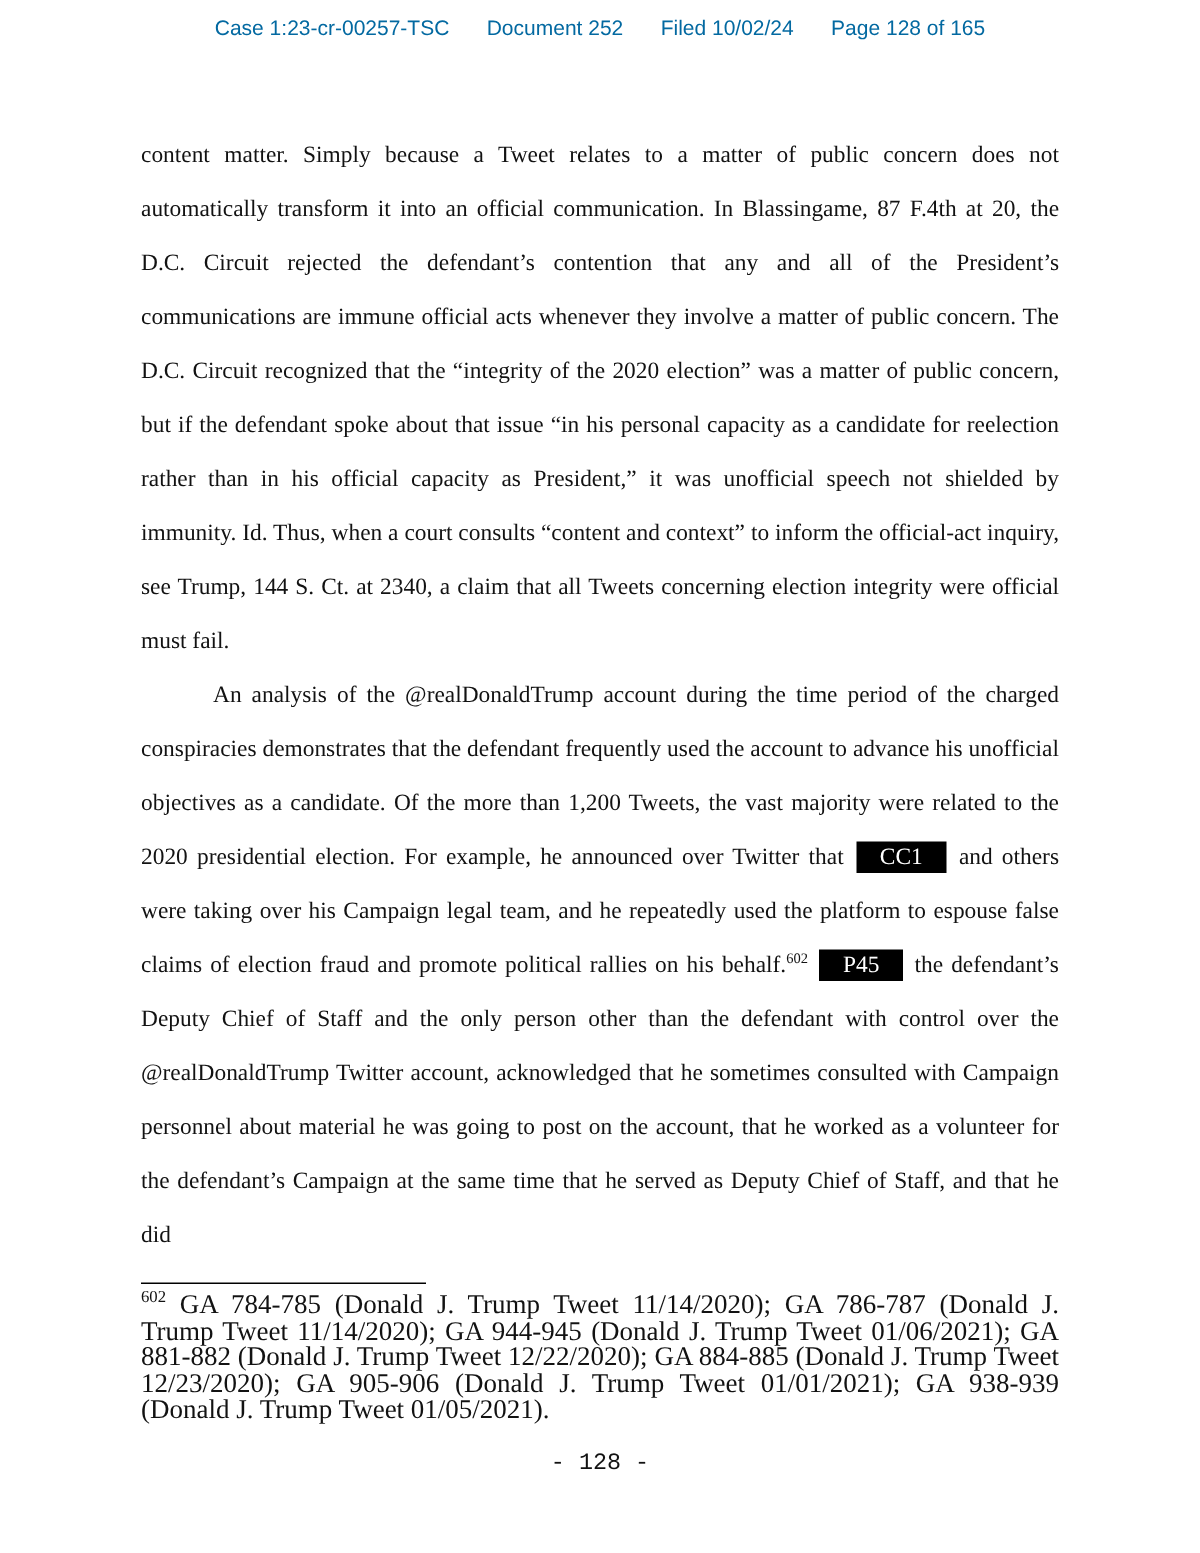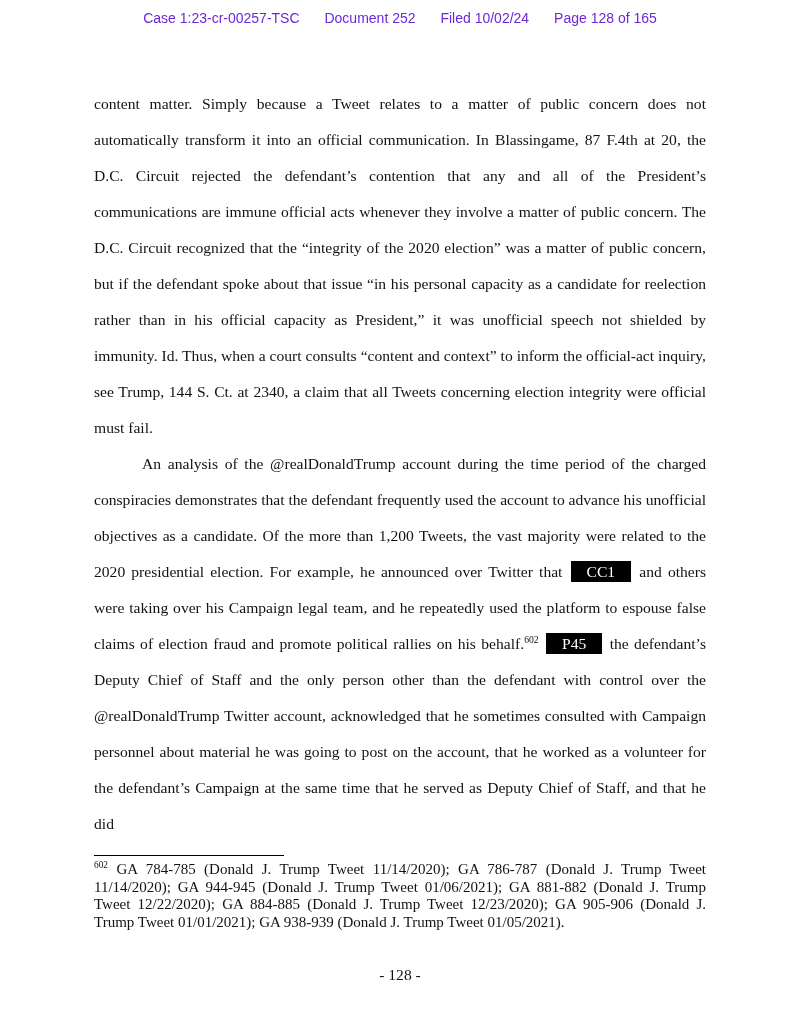--- a/index.html
+++ b/index.html
@@ -47,45 +47,46 @@
   .fn-sup, sup.fn-sup {
     font-size: 0.62em;
     vertical-align: super;
     line-height: 0;
   }
   .footnote {
     position: absolute;
     top: 855px;
     left: 94px;
     width: 612px;
-    font-size: 15px;
+    font-size: 18px;
     line-height: 17.6px;
     text-align: justify;
   }
   .footnote-rule {
     width: 190px;
     height: 0;
     border-top: 1px solid #000000;
     margin-bottom: 5px;
   }
   .page-number {
     position: absolute;
     top: 966px;
     left: 0;
     right: 0;
     text-align: center;
     font-size: 15.6px;
+    font-family: Liberation Mono, monospace;
   }
 </style>
 </head>
 <body>
 
 <div class="page">
 
-  <div class="ecf-header" style="color: #6d28d9;">
+  <div class="ecf-header" style="color: #0369a1;">
     <span class="hdr-part">Case 1:23-cr-00257-TSC</span>
     <span class="hdr-part">Document 252</span>
     <span class="hdr-part">Filed 10/02/24</span>
     <span class="hdr-part">Page 128 of 165</span>
   </div>
 
   <div class="body-text" id="body-text">
       <div class="para"><span>content matter.  Simply because a Tweet relates to a matter of public concern does not automatically transform it into an official communication.  In </span><span class="italic">Blassingame</span><span>, 87 F.4th at 20, the D.C. Circuit rejected the defendant’s contention that any and all of the President’s communications are immune official acts whenever they involve a matter of public concern.  The D.C. Circuit recognized that the “integrity of the 2020 election” was a matter of public concern, but if the defendant spoke about that issue “in his personal capacity as a candidate for reelection rather than in his official capacity as President,” it was unofficial speech not shielded by immunity.  </span><span class="italic">Id.</span><span>  Thus, when a court consults “content and context” to inform the official-act inquiry, </span><span class="italic">see Trump</span><span>, 144 S. Ct. at 2340, a claim that all Tweets concerning election integrity were official must fail.</span></div>
       <div class="para indent"><span>An analysis of the @realDonaldTrump account during the time period of the charged conspiracies demonstrates that the defendant frequently used the account to advance his unofficial objectives as a candidate.  Of the more than 1,200 Tweets, the vast majority were related to the 2020 presidential election.  For example, he announced over Twitter that </span><span class="redaction" style="background: rgb(0, 0, 0); color: rgb(255, 255, 255);">CC1</span><span> and others were taking over his Campaign legal team, and he repeatedly used the platform to espouse false claims of election fraud and promote political rallies on his behalf.</span><sup class="fn-sup">602</sup><span>  </span><span class="redaction" style="background: rgb(0, 0, 0); color: rgb(255, 255, 255);">P45</span><span>  the defendant’s Deputy Chief of Staff and the only person other than the defendant with control over the @realDonaldTrump Twitter account, acknowledged that he sometimes consulted with Campaign personnel about material he was going to post on the account, that he worked as a volunteer for the defendant’s Campaign at the same time that he served as Deputy Chief of Staff, and that he did</span></div>
     </div>

